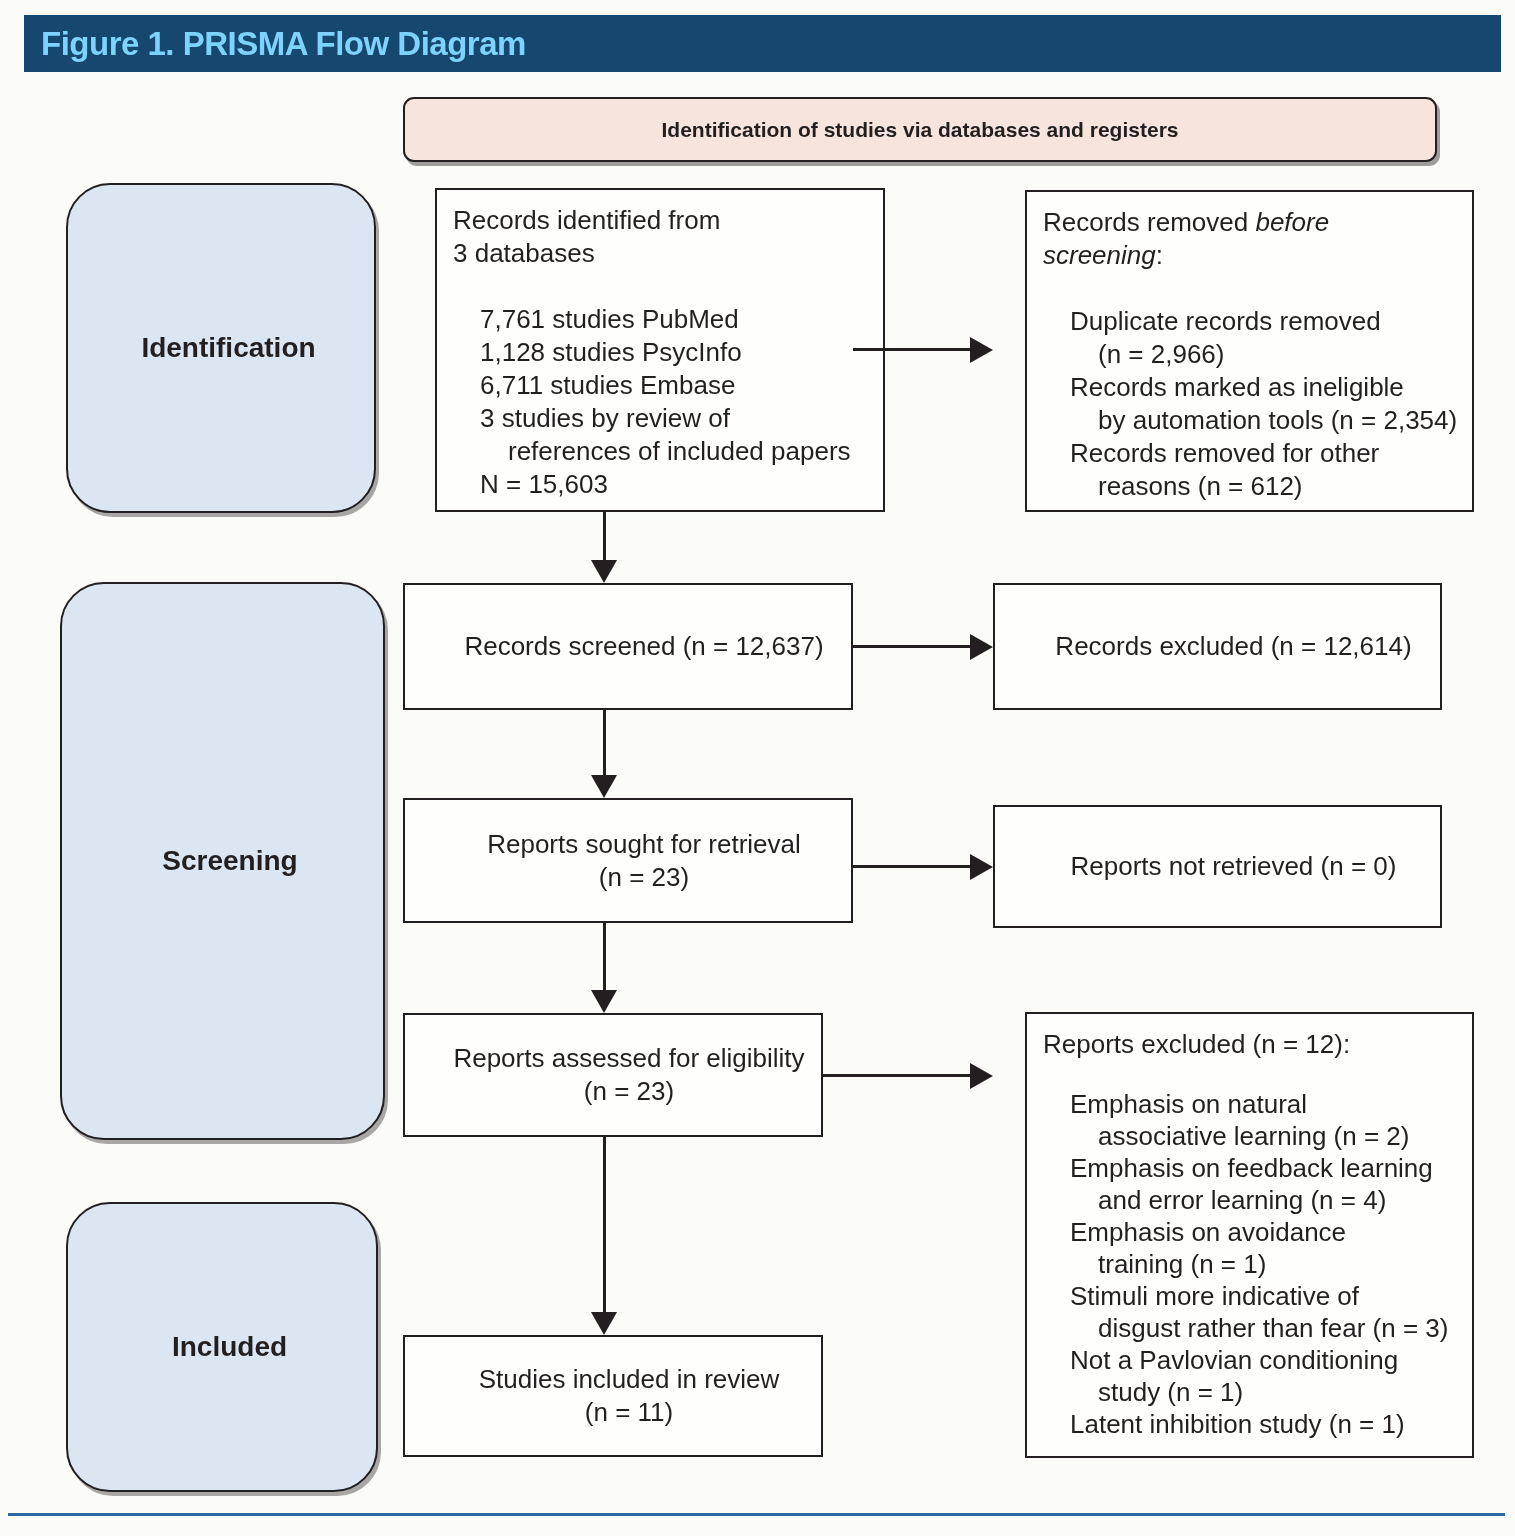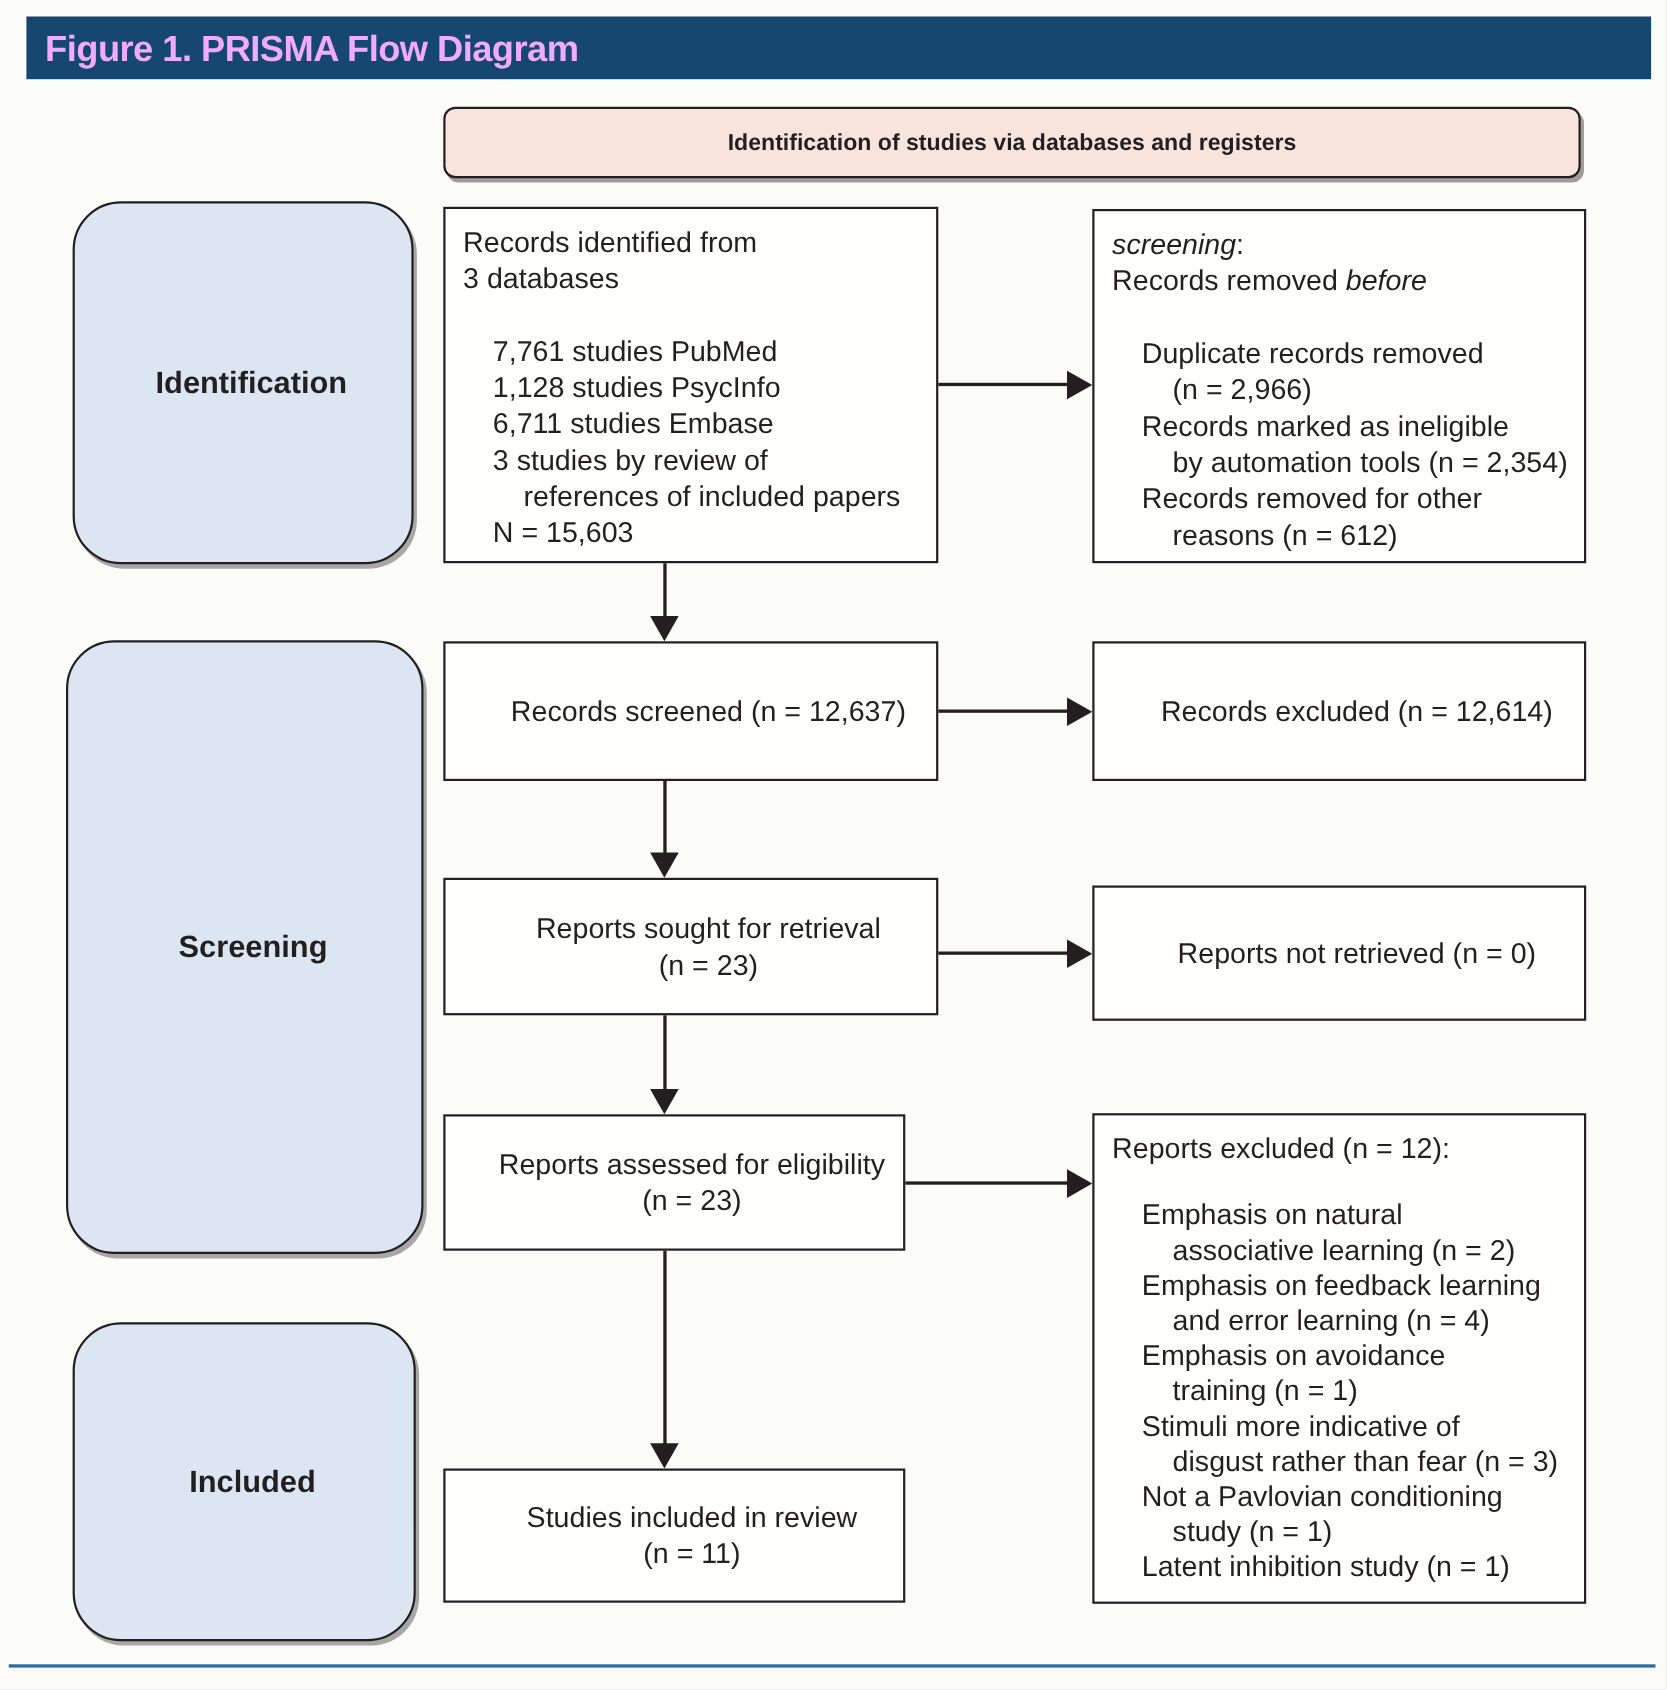--- a/index.html
+++ b/index.html
@@ -9,21 +9,21 @@
     background:#fbfbf8; overflow:hidden;
     font-family:"Liberation Sans","DejaVu Sans",sans-serif;
     color:#231f20;
   }
   
   .title-bar {
     position:absolute; left:24px; top:15px; width:1477px; height:57px;
     background:#15476f; display:flex; align-items:center; padding-left:17px;
   }
   .title-bar .t {
-    color:#f0abfc; font-size:33px; font-weight:bold; letter-spacing:-0.5px;
+    color:#7dd3fc; font-size:33px; font-weight:bold; letter-spacing:-0.5px;
   }
   
   .banner {
     position:absolute; left:403px; top:97px; width:1034px; height:65px;
     background:#f7e5dd; border:2px solid #231f20; border-radius:11px;
     box-shadow:3px 4px 0 rgba(45,42,40,.45);
     display:flex; align-items:center; justify-content:center;
   }
   .banner .t { font-size:21px; font-weight:bold; }
   
@@ -34,21 +34,21 @@
   }
   .stage .t { font-size:28px; font-weight:bold; }
   #stage-identification { left:66px;  top:183px;  width:310px; height:330px; }
   #stage-screening      { left:60px;  top:582px;  width:325px; height:558px; }
   #stage-included       { left:66px;  top:1202px; width:312px; height:290px; }
   
   .fbox {
     position:absolute; background:#fefefd; border:2.5px solid #231f20;
     font-size:26px; line-height:33px;
   }
-  .fbox.pad  { padding:14px 16px 10px 16px; }
+  .fbox.pad  { padding:14px 16px 10px 16px;margin-left:32px; }
   .fbox.center { display:flex; flex-direction:column; align-items:center; justify-content:center; text-align:center;padding-left:32px; }
   #box-identified       { left:403px; top:188px;  width:450px; height:324px; }
   #box-screened         { left:403px; top:583px;  width:450px; height:127px; }
   #box-sought           { left:403px; top:798px;  width:450px; height:125px; }
   #box-assessed         { left:403px; top:1013px; width:420px; height:124px; }
   #box-included-review  { left:403px; top:1335px; width:420px; height:122px; }
   #box-removed-before   { left:993px; top:190px;  width:449px; height:322px; padding-right:10px; }
   #box-records-excluded { left:993px; top:583px;  width:449px; height:127px; }
   #box-not-retrieved    { left:993px; top:805px;  width:449px; height:123px; }
   #box-reports-excluded { left:993px; top:1012px; width:449px; height:446px; line-height:32px; padding-right:8px; }
@@ -124,22 +124,22 @@
     <div>Reports assessed for eligibility</div>
     <div>(n = 23)</div>
   </div>
 
   <div class="fbox center" id="box-included-review">
     <div>Studies included in review</div>
     <div>(n = 11)</div>
   </div>
 
   <div class="fbox pad" id="box-removed-before">
+    <div><span>Records removed </span><em>before</em></div>
     <div><em>screening</em><span>:</span></div>
-    <div><span>Records removed </span><em>before</em></div>
     <div class="gap"></div>
     <div class="ind1">Duplicate records removed</div>
     <div class="ind2">(n = 2,966)</div>
     <div class="ind1">Records marked as ineligible</div>
     <div class="ind2">by automation tools (n = 2,354)</div>
     <div class="ind1">Records removed for other</div>
     <div class="ind2">reasons (n = 612)</div>
   </div>
 
   <div class="fbox center" id="box-records-excluded">

